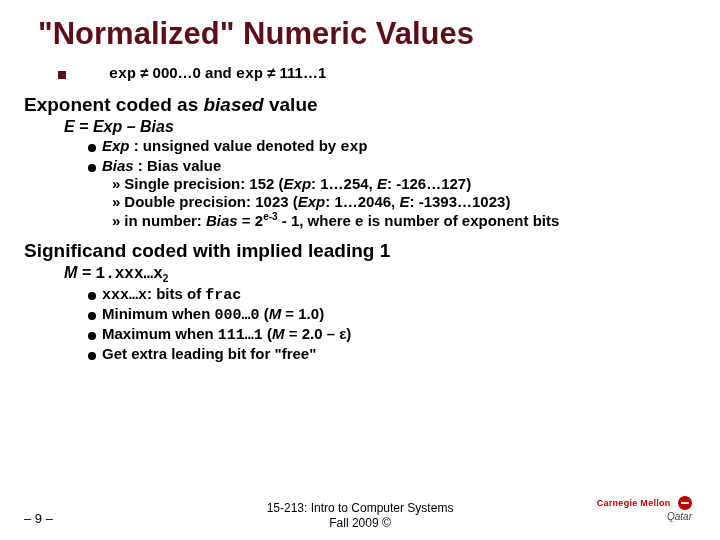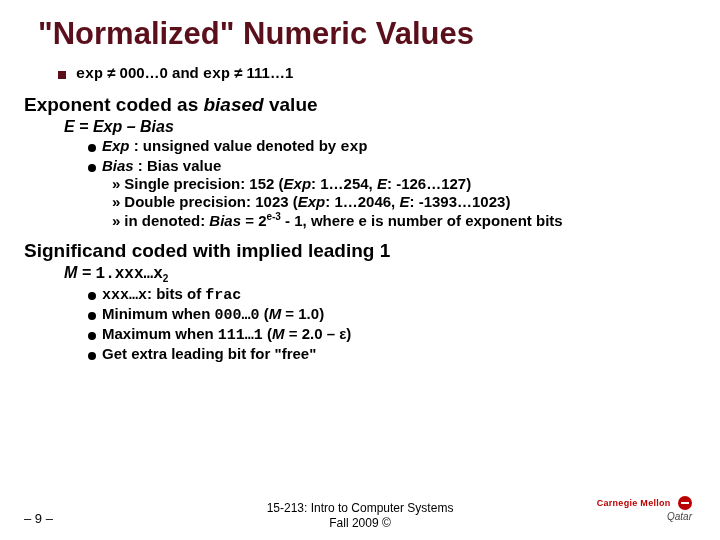--- a/index.html
+++ b/index.html
@@ -52,21 +52,21 @@
     top: 1px;
   }
   .guill {
     display: inline-block;
     margin-right: 4px;
     font-weight: bold;
   }
   .mono { font-family: "Courier New", monospace; font-weight: bold; }
   .b { font-weight: bold; }
   .i { font-style: italic; }
-  .indent1 { margin-left: 34px; }
+  .indent1 { margin-left: 34px; gap: 33px; }
   .indent2 { margin-left: 64px; }
   .indent3 { margin-left: 88px; }
   .eqline { margin-left: 40px; font-weight: bold; font-style: italic; font-size: 16px; }
   .txt { font-size: 15px; }
   .sub { font-size: 10px; vertical-align: sub; }
   .sup { font-size: 10px; vertical-align: super; }
   .footer {
     position: absolute;
     bottom: 10px;
     left: 0;
@@ -139,21 +139,21 @@
   <div class="row indent3 txt">
     <span class="guill">»</span>
     <span class="b"><span>Single precision: 152 (</span><span class="i">Exp</span><span>: 1…254, </span><span class="i">E</span><span>: -126…127)</span></span>
   </div>
   <div class="row indent3 txt">
     <span class="guill">»</span>
     <span class="b"><span>Double precision: 1023 (</span><span class="i">Exp</span><span>: 1…2046, </span><span class="i">E</span><span>: -1393…1023)</span></span>
   </div>
   <div class="row indent3 txt">
     <span class="guill">»</span>
-    <span class="b"><span>in denoted: </span><span class="i">Bias</span><span> = 2</span><span class="sup">e-3</span><span> - 1, where e is number of exponent bits</span></span>
+    <span class="b"><span>in number: </span><span class="i">Bias</span><span> = 2</span><span class="sup">e-3</span><span> - 1, where e is number of exponent bits</span></span>
   </div>
 
   <div class="gap"></div>
   <div class="sect">Significand coded with implied leading 1</div>
   <div class="eqline">
     <span>M  =  </span><span class="mono" style="font-style:normal">1.xxx…x</span><span class="sub" style="font-style:normal">2</span>
   </div>
 
   <div class="row indent2 txt">
     <span class="dot"></span>

